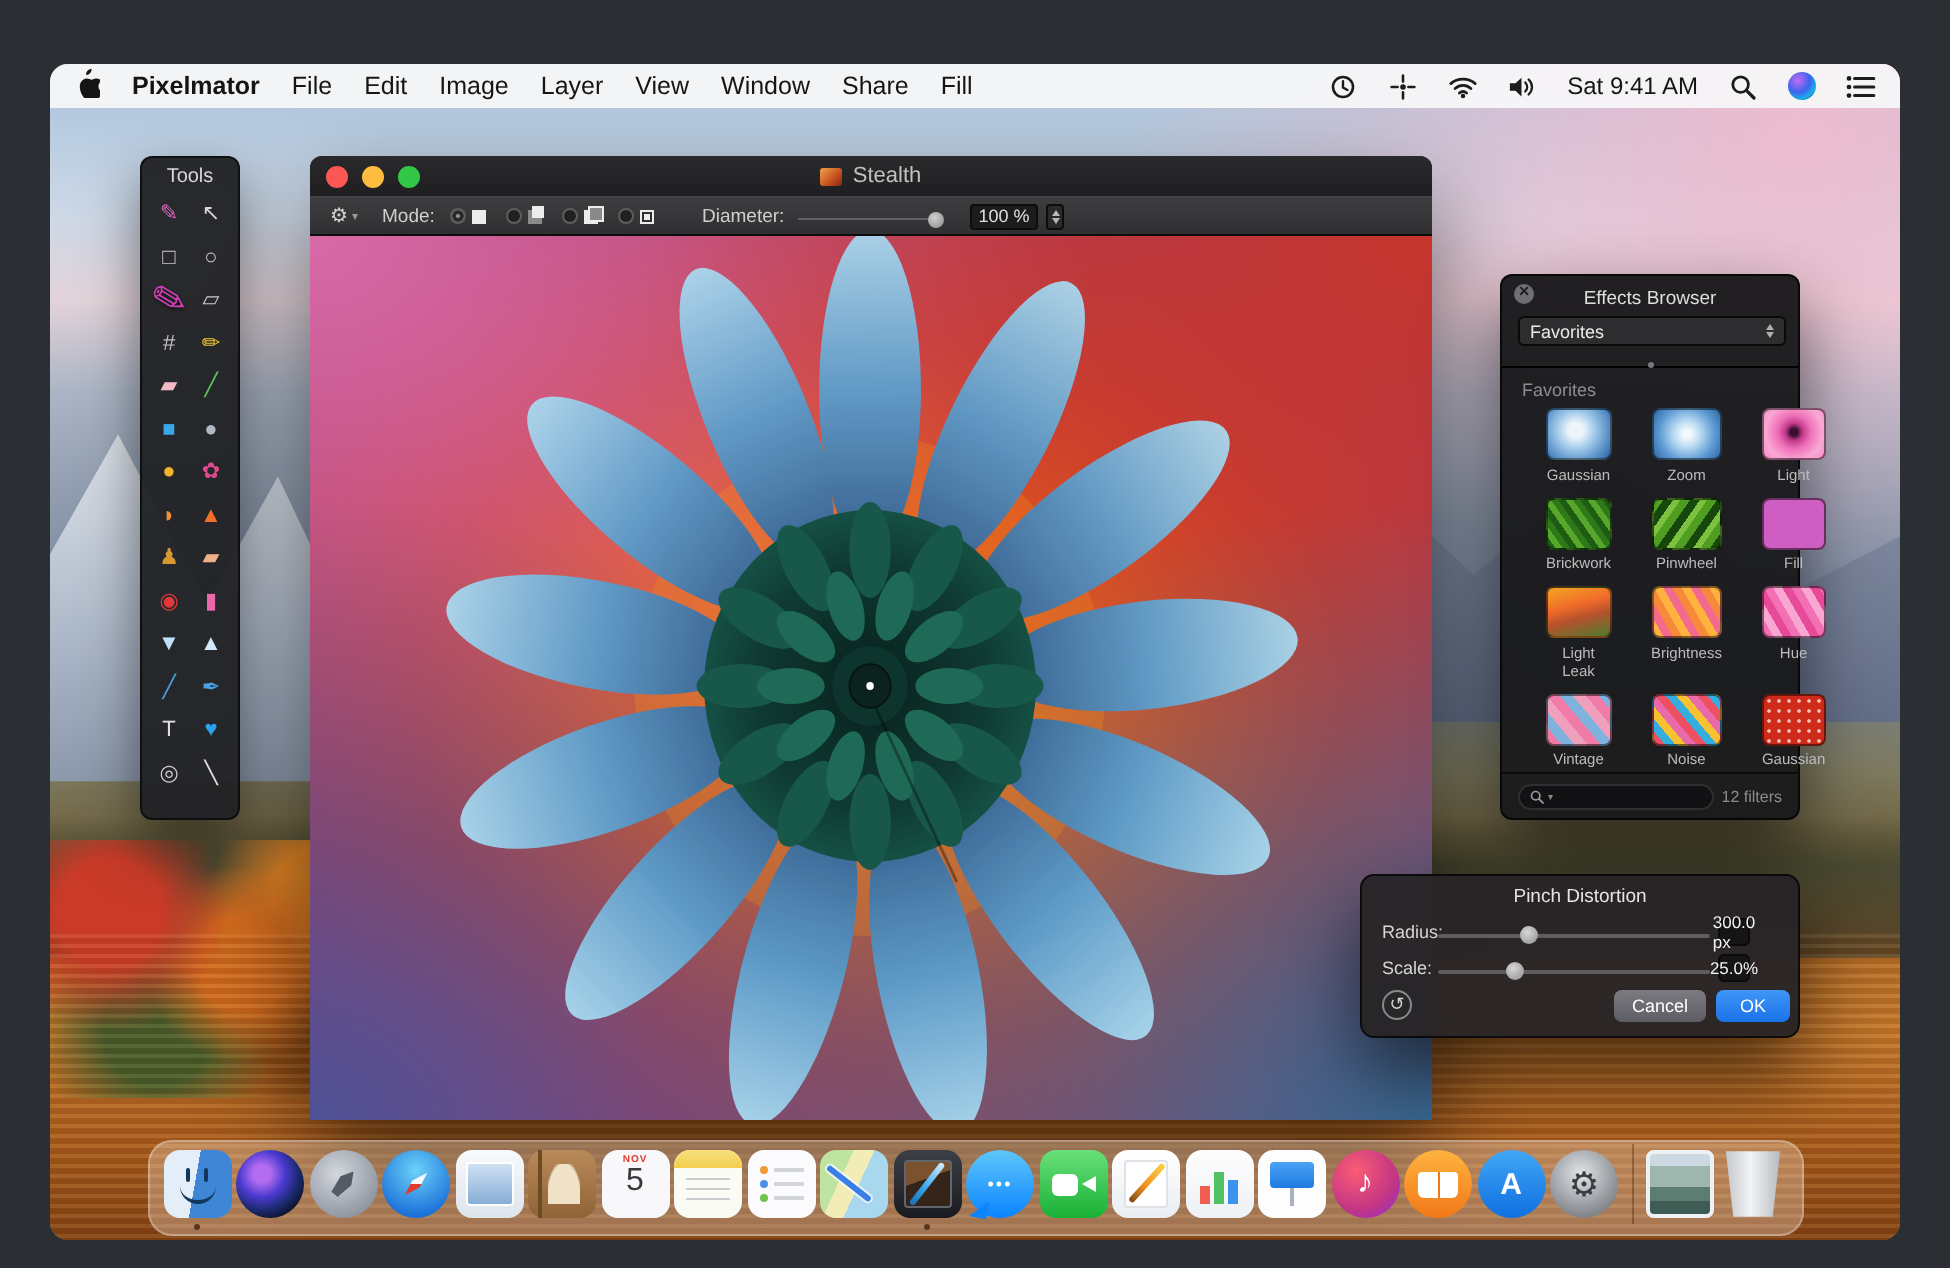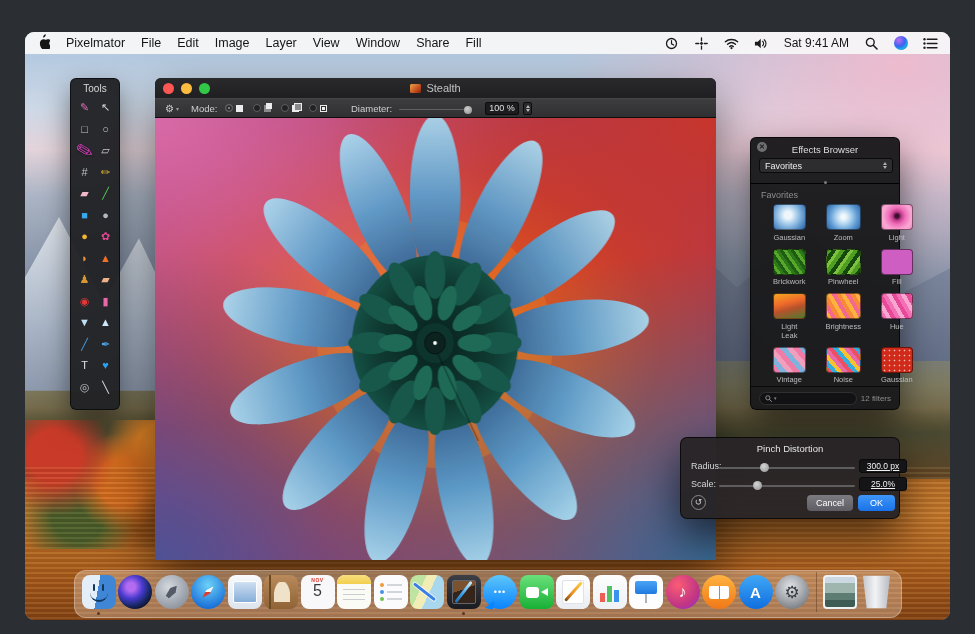--- a/index.html
+++ b/index.html
@@ -34,21 +34,21 @@
   .wp-water { position:absolute; left:0; bottom:0; width:100%; height:26%; opacity:.5;
     background:repeating-linear-gradient(180deg, rgba(255,205,130,.25) 0 2px, rgba(110,45,8,.25) 2px 5px); }
 
   
   .menubar { position:absolute; left:0; top:0; width:100%; height:22px;
     background:rgba(246,246,248,.94); display:flex; align-items:center;
     padding:0 12px; font-size:12.5px; color:#151515; z-index:40; }
   .mb-left { display:flex; align-items:center; gap:16px; }
   .apple-logo { width:13px; height:15px; display:inline-block; margin-top:-1px; }
   .mb-item { cursor:default; }
-  .mb-bold { font-weight:normal; }
+  .mb-bold { font-weight:bold; }
   .mb-right { margin-left:auto; display:flex; align-items:center; gap:15px; }
   .mb-ic { width:15px; height:13px; display:inline-block; }
   .siri-orb { width:14px; height:14px; border-radius:50%;
     background:radial-gradient(circle at 35% 30%, #c06cf0, #3c64f0 45%, #18b0e8 70%, #0a1030 100%); }
   .mb-clock { font-size:12px; }
 
   
   .tools { position:absolute; left:45px; top:46px; width:50px; height:332px;
     background:rgba(32,33,36,.96); border-radius:6px; z-index:20;
     box-shadow:0 12px 28px rgba(0,0,0,.5); border:1px solid rgba(0,0,0,.6); }
@@ -150,23 +150,23 @@
     box-shadow:0 18px 40px rgba(0,0,0,.6); border:1px solid rgba(0,0,0,.7);
     font-size:9px; color:#d6d6d6; }
   .pd-title { text-align:center; font-size:9.5px; color:#e4e4e4; padding-top:5px; }
   .pd-row { position:absolute; left:0; right:0; height:14px; }
   .pd-row.r1 { top:21px; } .pd-row.r2 { top:39px; }
   .pd-label { position:absolute; left:10px; top:2px; }
   .pd-track { position:absolute; left:38px; width:136px; top:8px; height:1.5px; background:#5d5d60; border-radius:1px; }
   .pd-knob { position:absolute; top:-4px; width:9px; height:9px; border-radius:50%;
     background:radial-gradient(circle at 40% 35%, #d6d6d6, #8e8e90); }
   .knob-radius { left:30%; } .knob-scale { left:25%; }
-  .pd-value { position:absolute; left:178px; top:0; width:48px; height:14px; background:#151517;
+  .pd-value { position:absolute; left:178px; top:0; width:16px; height:14px; background:#151517;
     border-radius:3px; border:1px solid #0a0a0a; color:#f0f0f0; font-size:8.5px;
-    display:flex; align-items:center; justify-content:center;text-decoration:underline; }
+    display:flex; align-items:center; justify-content:center; }
   .pd-buttons { position:absolute; left:0; right:0; bottom:7px; height:16px; }
   .pd-reset { position:absolute; left:10px; top:0; width:15px; height:15px; border-radius:50%;
     border:1px solid #8a8a8c; color:#cfcfcf; font-size:9px; line-height:13px; text-align:center; }
   .pd-btn { position:absolute; top:0; height:16px; border-radius:4px; font-size:9px; color:#fff;
     display:flex; align-items:center; justify-content:center; }
   .pd-cancel { left:126px; width:46px; background:linear-gradient(180deg,#7b7b81,#5d5d63); }
   .pd-ok { left:177px; width:37px; background:linear-gradient(180deg,#3f96f8,#1a72e8); }
 
   
   .dock { position:absolute; left:50%; bottom:2px; transform:translateX(-50%);

